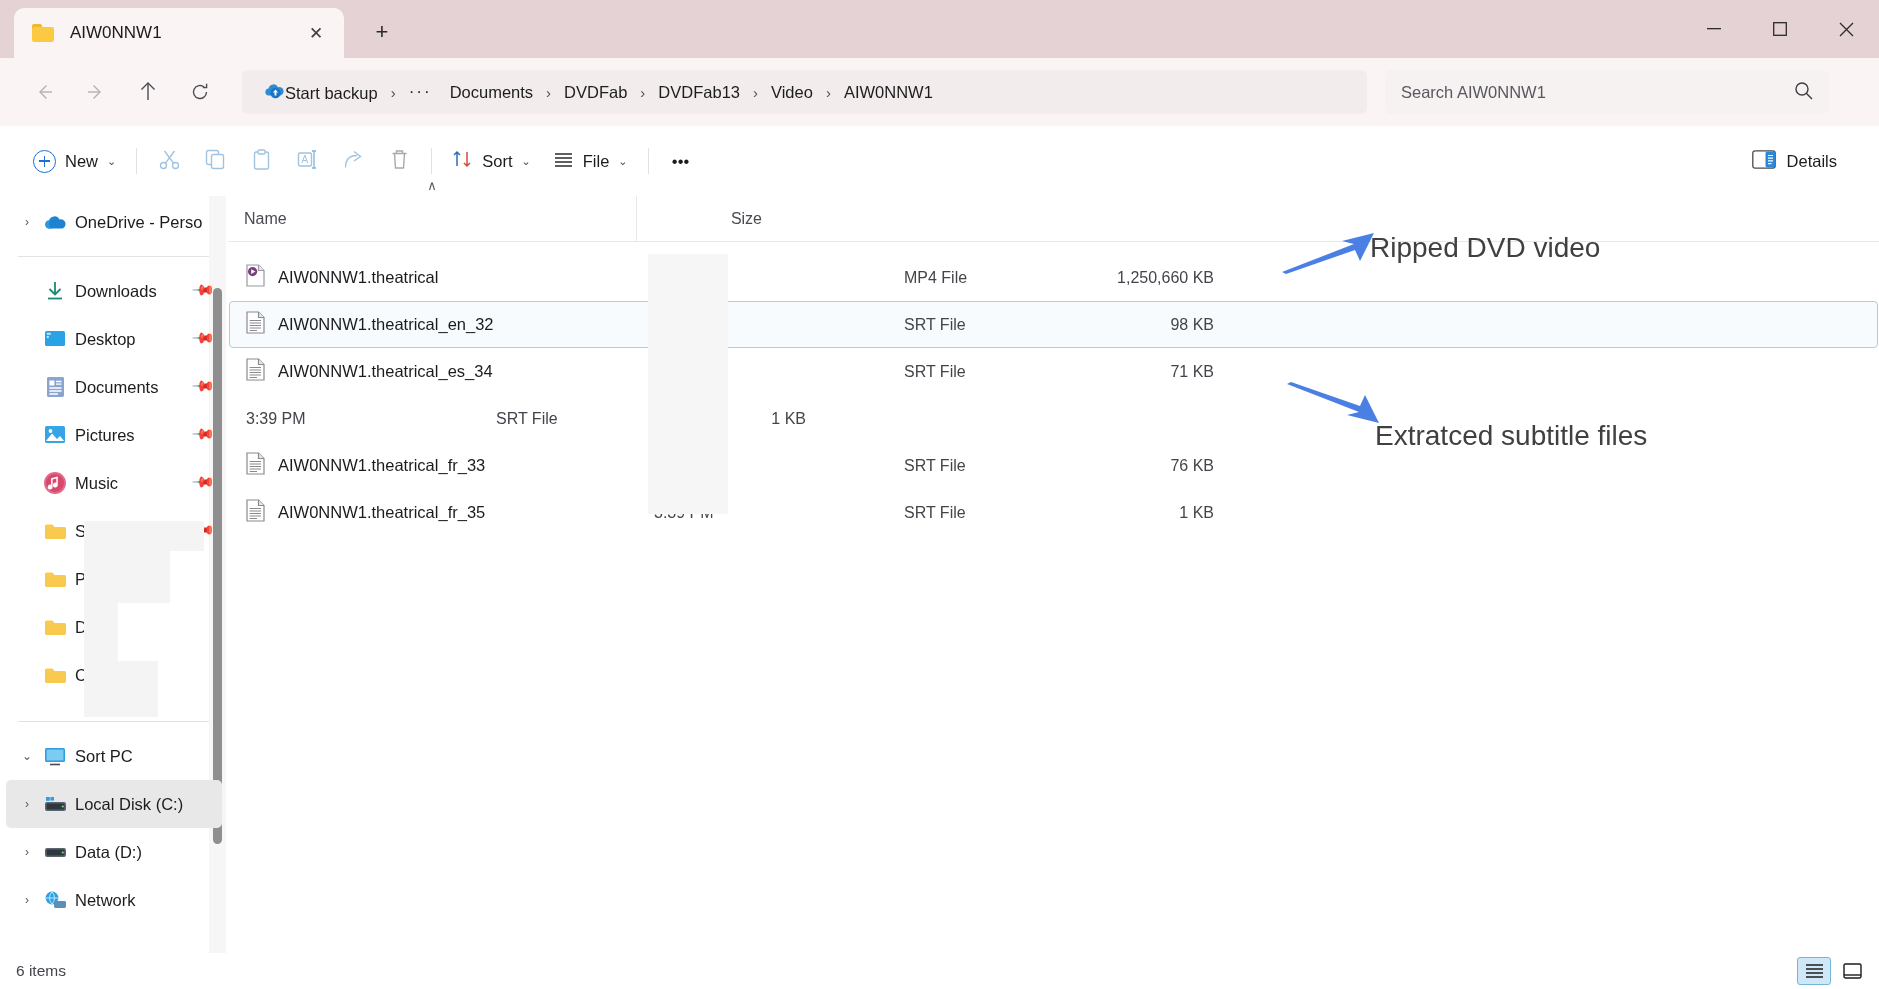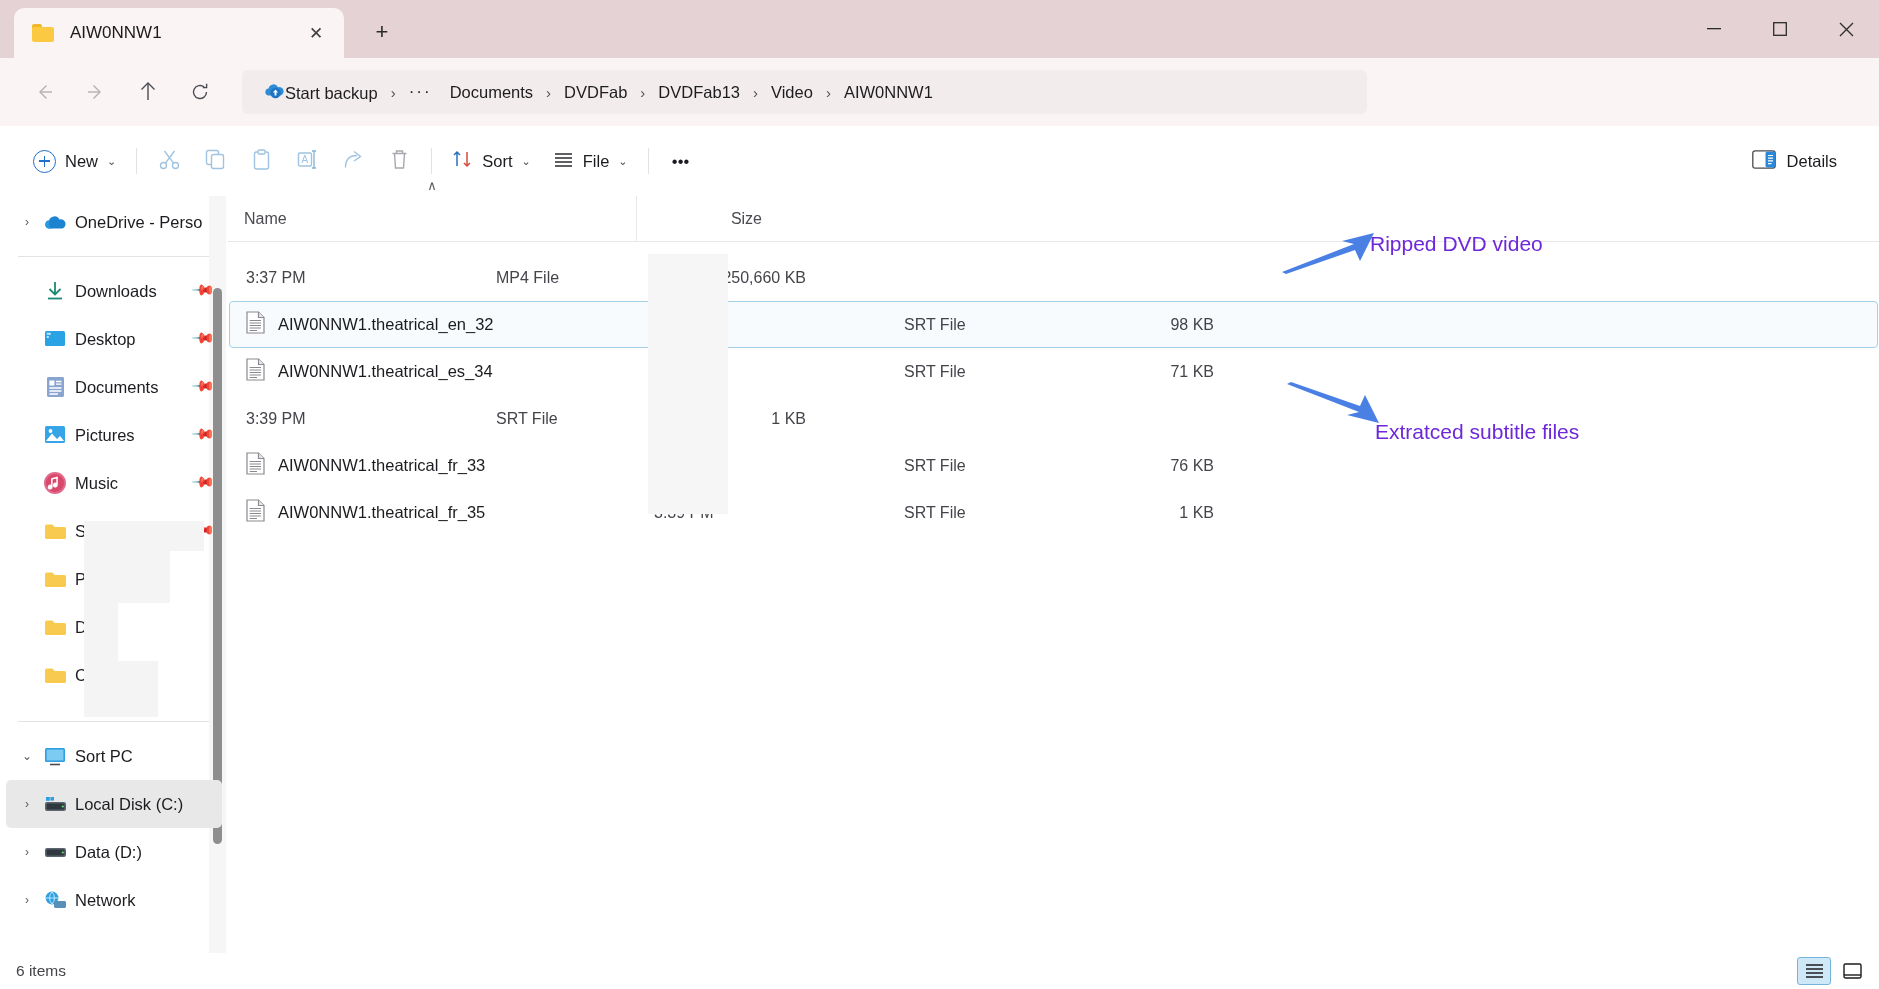--- a/index.html
+++ b/index.html
@@ -209,21 +209,21 @@
   .cell-type { width: 200px; padding-left: 16px; font-size: 16px; color: #44444b; }
   .cell-size { width: 140px; text-align: right; padding-right: 14px; font-size: 16px; color: #44444b; }
 
   .date-redact {
     position: absolute; left: 420px; top: 0; width: 80px; height: 260px;
     background: #f6f6f6;
   }
 
   
   .annot-text {
-    position: absolute; color: #6d28d9; font-size: 21px; white-space: nowrap;
+    position: absolute; color: #404040; font-size: 28px; white-space: nowrap;
   }
   .annot-svg { position: absolute; pointer-events: none; }
 
   
   .statusbar {
     position: absolute; bottom: 0; left: 0; width: 1879px; height: 36px;
     background: #ffffff; display: flex; align-items: center;
   }
   .status-text { margin-left: 16px; font-size: 15.5px; color: #44444b; }
   .viewtoggles {
@@ -310,20 +310,29 @@
     <span class="sep">›</span>
     <span class="crumb">DVDFab</span>
     <span class="sep">›</span>
     <span class="crumb">DVDFab13</span>
     <span class="sep">›</span>
     <span class="crumb">Video</span>
     <span class="sep">›</span>
     <span class="crumb">AIW0NNW1</span>
   </div>
 
+  <div class="searchbox">
+    <input type="text" placeholder="Search AIW0NNW1" style="">
+    <span>
+      <svg width="19" height="19" viewBox="0 0 19 19">
+          <circle cx="8" cy="8" r="6" fill="none" stroke="#3c3c41" stroke-width="1.4"></circle>
+          <path d="M12.5 12.5 L18 18" stroke="#3c3c41" stroke-width="1.4"></path>
+        </svg>
+    </span>
+  </div>
 </div>
 
 <div class="cmdbar">
   <div class="cmd cmd-first">
     <span class="newcircle"></span>
     <span>New</span>
     <span class="chev">⌄</span>
   </div>
   <div class="divider"></div>
 
@@ -600,20 +609,31 @@
         <span>Name</span>
       </div>
       <div class="col col-size">
         <span>Size</span>
       </div>
     </div>
 
     <div class="rows">
 
       <div class="row" style="margin-top:12px;">
+        <div class="cell-name">
+          <span>
+            <svg width="19" height="23" viewBox="0 0 19 23">
+                <path d="M1 1 H12.5 L18 6.5 V22 H1 Z" fill="#ffffff" stroke="#9a9aa0" stroke-width="1.2"></path>
+                <path d="M12.5 1 V6.5 H18" fill="#e8e8ea" stroke="#9a9aa0" stroke-width="1.2"></path>
+                <circle cx="6.6" cy="7.6" r="4.6" fill="#7b3f7f"></circle>
+                <path d="M5.2 5.2 L9.4 7.6 L5.2 10 Z" fill="#ffffff"></path>
+              </svg>
+          </span>
+          <span>AIW0NNW1.theatrical</span>
+        </div>
         <div class="cell-date">3:37 PM</div>
         <div class="cell-type">MP4 File</div>
         <div class="cell-size">1,250,660 KB</div>
       </div>
 
       <div class="row selected">
         <div class="cell-name">
           <span>
             <svg width="19" height="23" viewBox="0 0 19 23">
                 <path d="M1 1 H12.5 L18 6.5 V22 H1 Z" fill="#ffffff" stroke="#8a8a90" stroke-width="1.2"></path>

